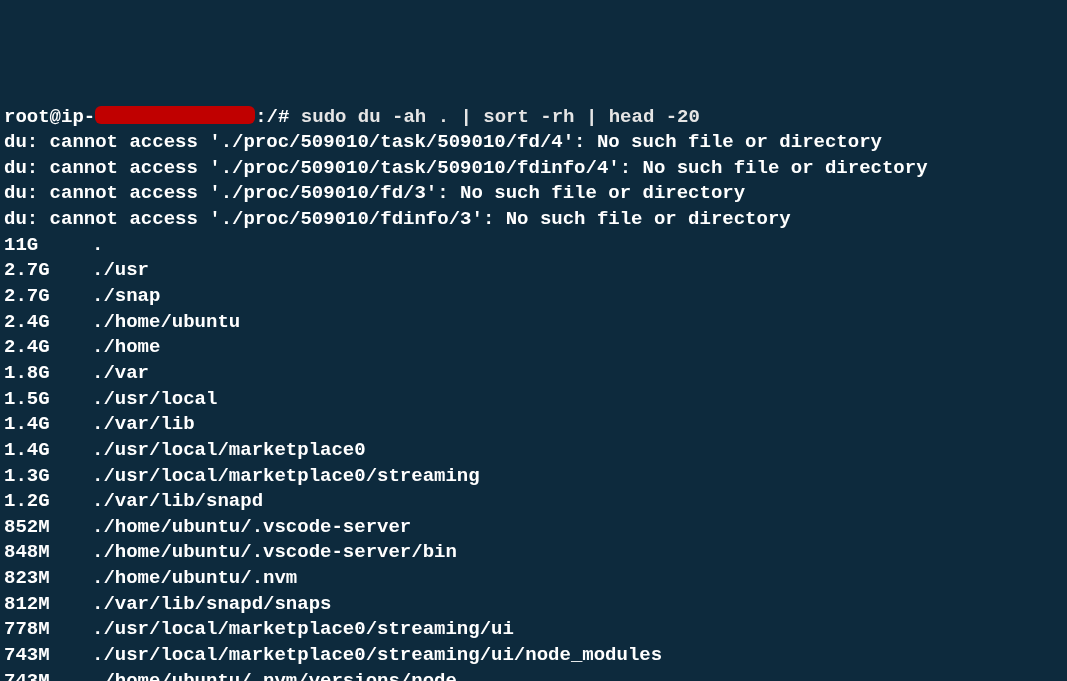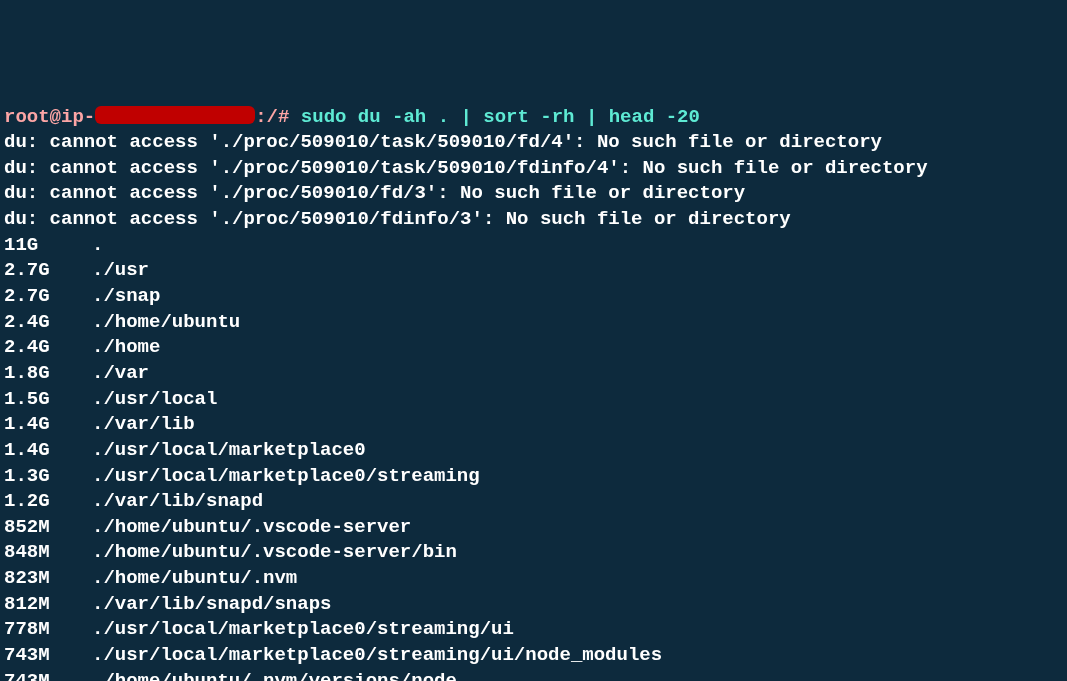--- a/index.html
+++ b/index.html
@@ -14,34 +14,34 @@
       font-size: 19px;
       font-weight: bold;
       line-height: 1.35;
       padding: 2px 4px;
       width: 1067px;
       height: 681px;
       overflow: hidden;
       white-space: pre;
     }
     .prompt-user {
-      color: #fca5a5;
+      color: #ffffff;
     }
     .redaction {
       display: inline-block;
       background-color: #c00000;
       border-radius: 6px;
       width: 160px;
       height: 18px;
       vertical-align: middle;
       position: relative;
       top: -2px;
     }
     .command-text {
-      color: #5eead4;
+      color: #e5e5e5;
     }
     .line {
       display: block;
     }
     .size-col {
       display: inline-block;
       min-width: 88px;
       font-family: Liberation Mono, monospace;
     }
   </style>

